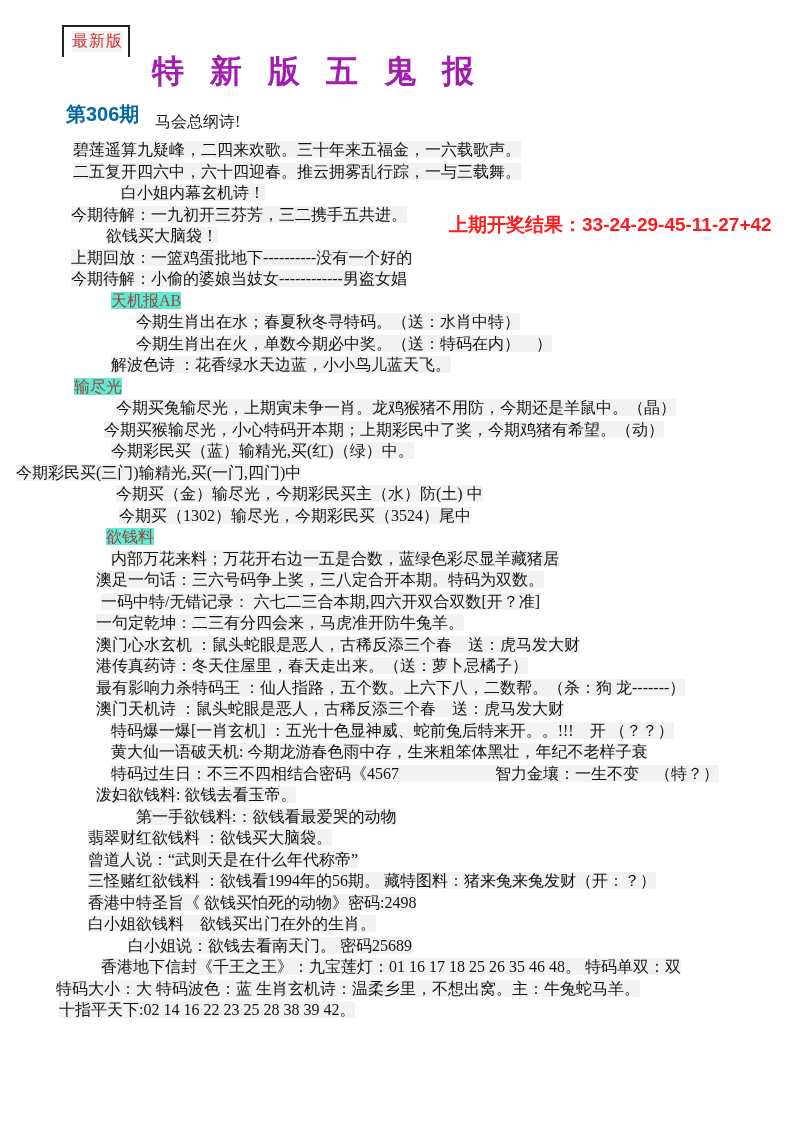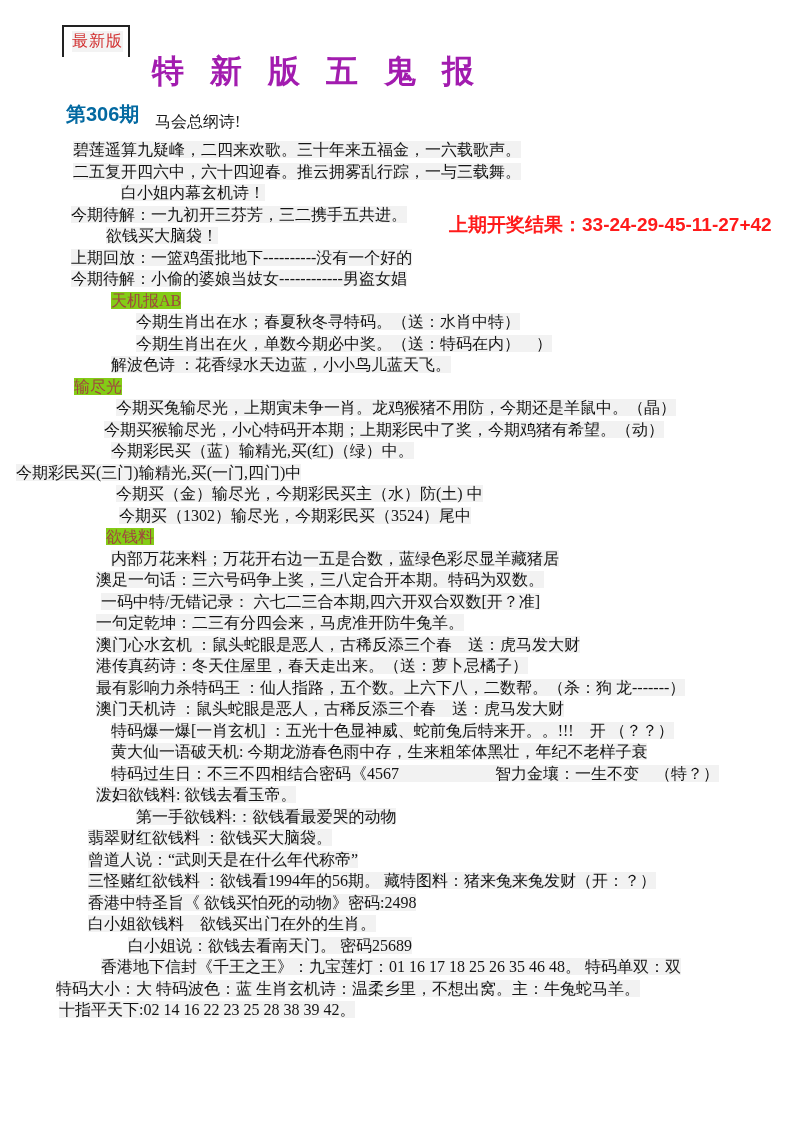--- a/index.html
+++ b/index.html
@@ -42,21 +42,21 @@
   }
   .docbody{
     position:absolute;left:16px;top:139px;width:780px;
   }
   .ln{
     height:21.5px;line-height:21.5px;
     font-size:16px;white-space:nowrap;
   }
   .ln .hl{background:#f2f2f2;}
   .ln.sec{color:#a04540;}
-  .ln.sec .hl{background:#84cc16;}
+  .ln.sec .hl{background:#5eead4;}
 </style>
 </head>
 <body>
 
 <div class="page">
 
   <div class="badge-box">
     <span>最新版</span>
   </div>
 

